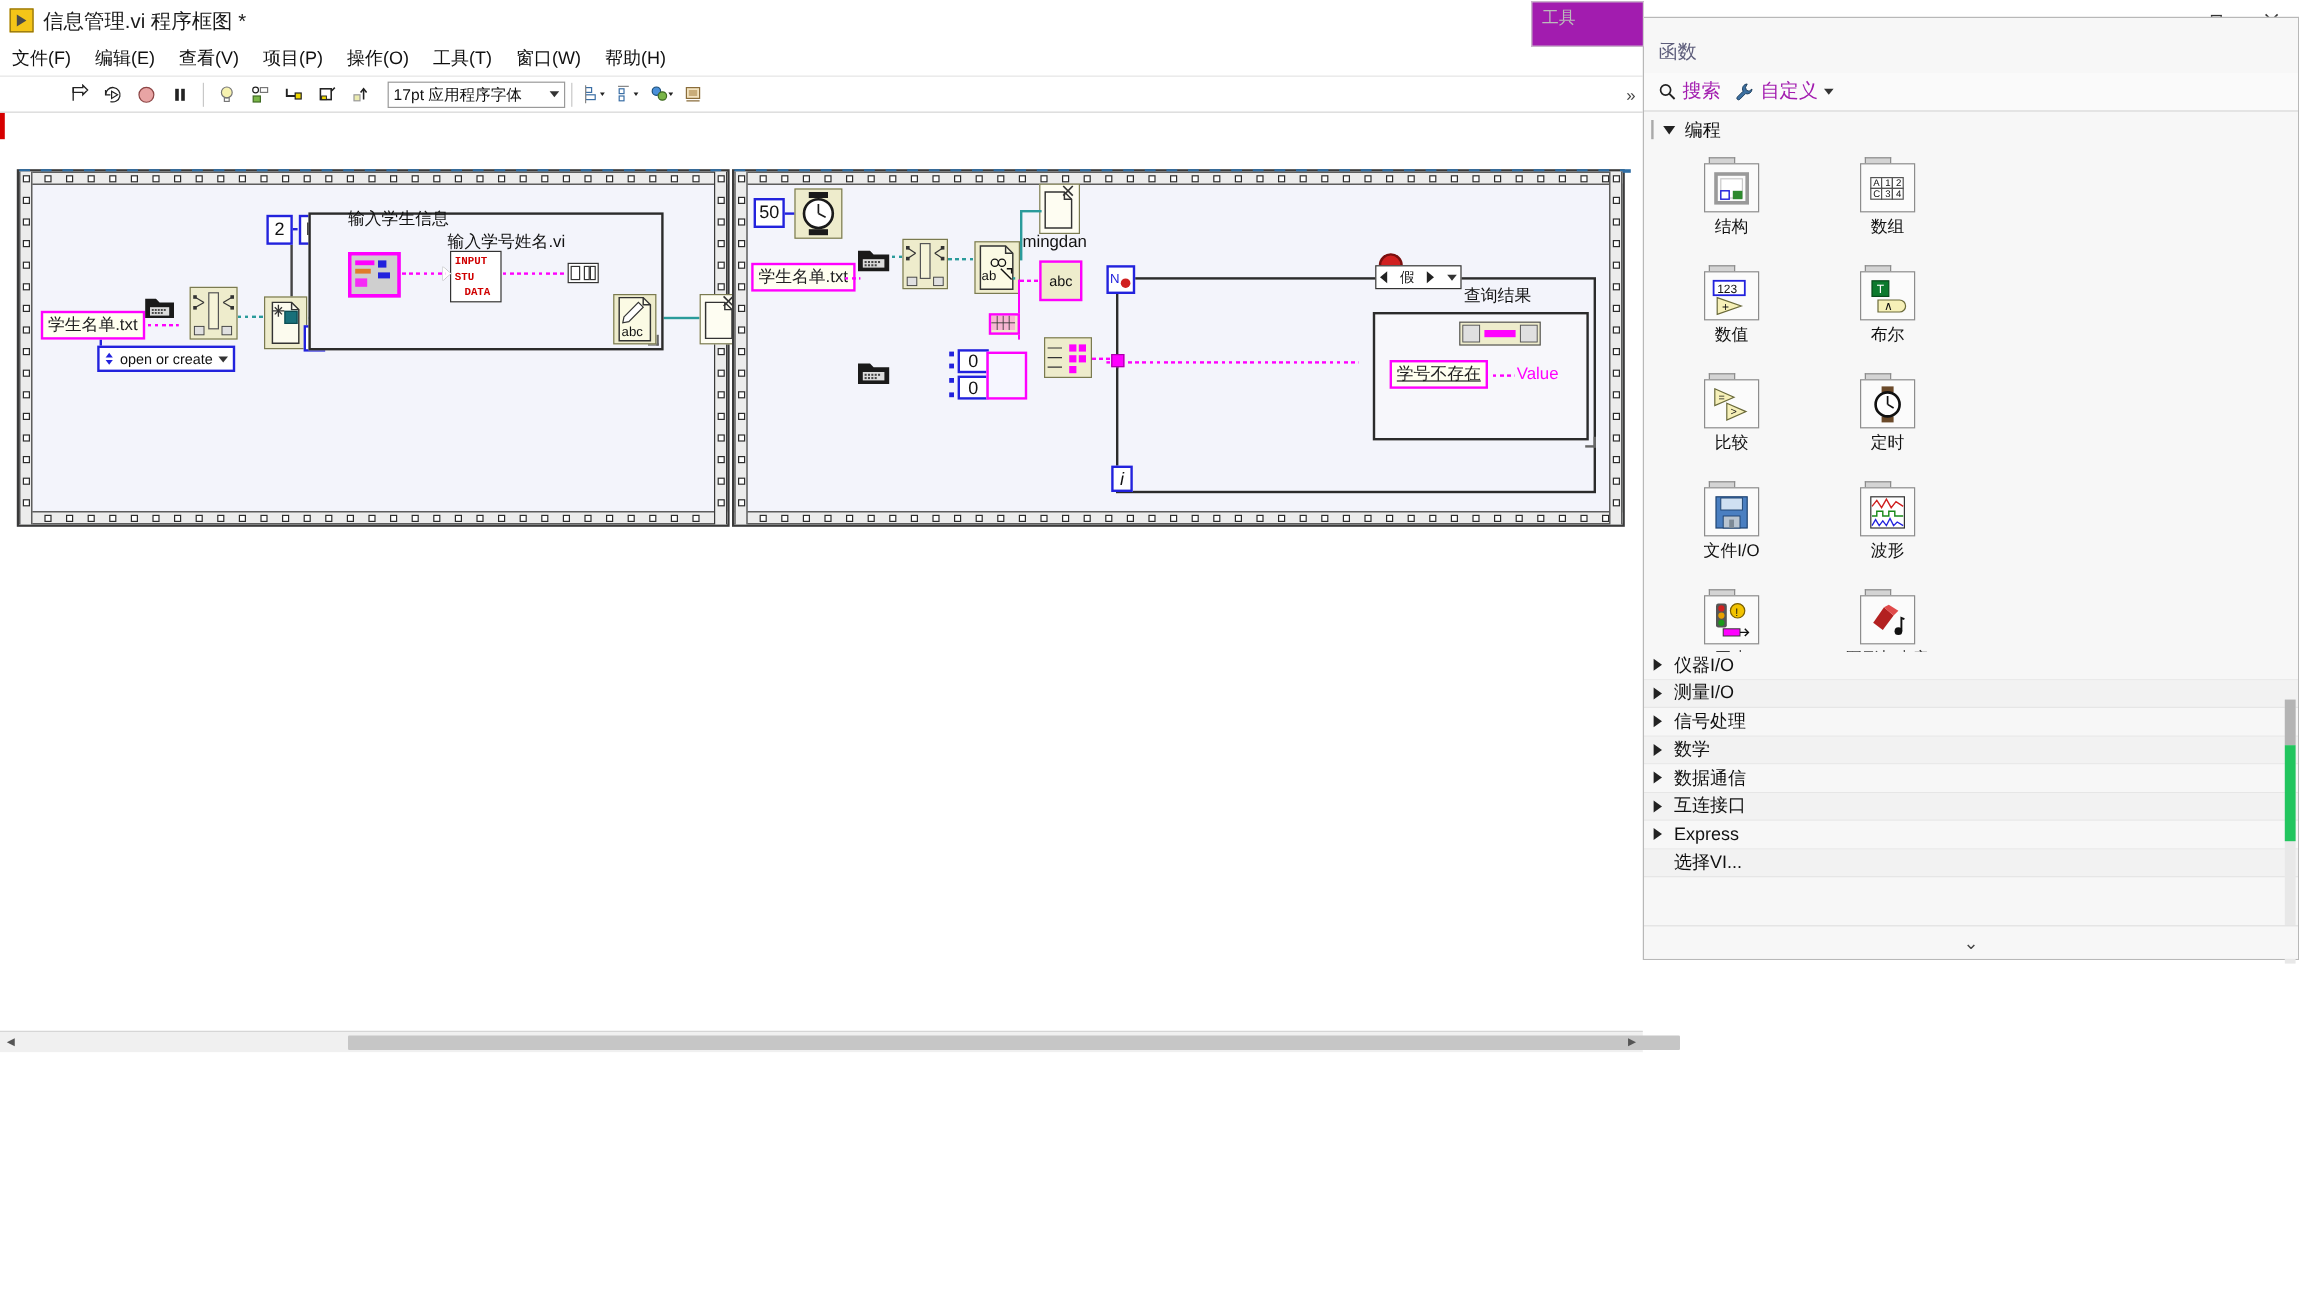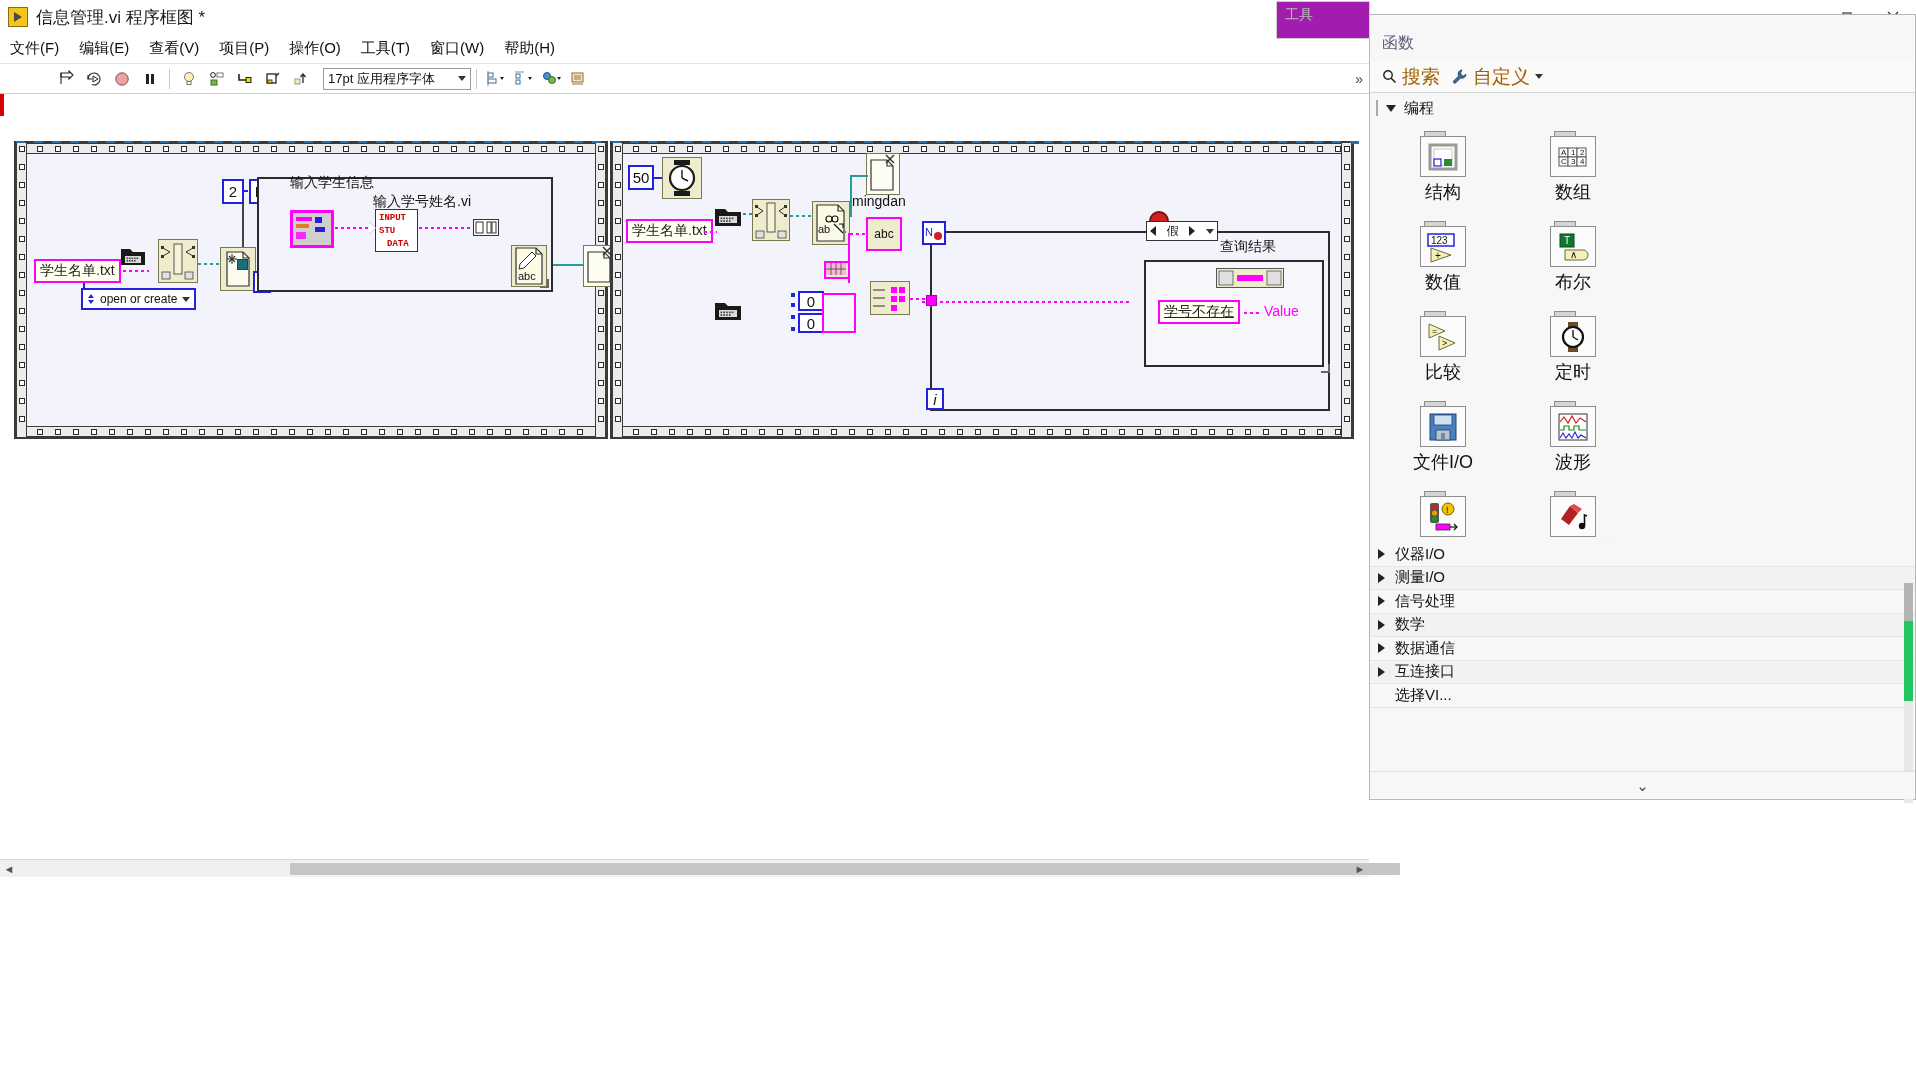--- a/index.html
+++ b/index.html
@@ -178,22 +178,22 @@
   }
   .pal-title {
     position: absolute; left: 12px; top: 18px; font-size: 16px; color: #5c5c7a;
   }
   .pal-toolbar {
     position: absolute; left: 0; top: 46px; width: 100%; height: 32px;
     background: #fafafa; border-bottom: 1px solid #d6d6d6;
     display: flex; align-items: center;
   }
   .pal-tb-item {
-    display: flex; align-items: center; gap: 5px; font-size: 19px;
-    color: #a16207; margin-left: 12px;
+    display: flex; align-items: center; gap: 5px; font-size: 16px;
+    color: #a21caf; margin-left: 12px;
   }
   .pal-section {
     position: absolute; left: 0; top: 78px; width: 100%; height: 30px;
     display: flex; align-items: center; gap: 8px; padding-left: 6px;
   }
   .pal-section .bar { width: 2px; height: 16px; background: #a9a9a9; }
   .tri-down {
     width: 0; height: 0; border-left: 5px solid transparent;
     border-right: 5px solid transparent; border-top: 7px solid #222;
   }
@@ -216,21 +216,21 @@
   }
   .folder-icon .tab {
     position: absolute; left: 4px; top: 0; width: 22px; height: 6px;
     background: #d4d4d4; border: 1px solid #8d8d8d; border-bottom: none;
   }
   .folder-icon .body {
     position: absolute; left: 0; top: 5px; width: 46px; height: 41px;
     background: #fbfbfb; border: 1px solid #8d8d8d;
     display: flex; align-items: center; justify-content: center;
   }
-  .pal-cell .cap { font-size: 18px; color: #111; }
+  .pal-cell .cap { font-size: 14px; color: #111; }
 
   .pal-list {
     position: absolute; left: 0; top: 528px; width: 100%; bottom: 34px;
     overflow: hidden;
   }
   .pal-row {
     height: 23.5px; display: flex; align-items: center; gap: 10px;
     padding-left: 8px; border-bottom: 1px solid #e6e6e6;
     background: #f2f2f2; font-size: 15px; color: #111;
   }
@@ -1309,20 +1309,24 @@
         </div>
       <div class="pal-row">
           <span class="tri-right"></span>
           <span>数据通信</span>
         </div>
       <div class="pal-row">
           <span class="tri-right"></span>
           <span>互连接口</span>
         </div>
       <div class="pal-row">
+          <span class="tri-right"></span>
+          <span>Express</span>
+        </div>
+      <div class="pal-row">
           <span style="width:7px"></span>
           <span>选择VI...</span>
         </div>
     </div>
 
     <div class="pal-scroll">
       <div class="th1"></div>
       <div class="th2"></div>
     </div>
 

